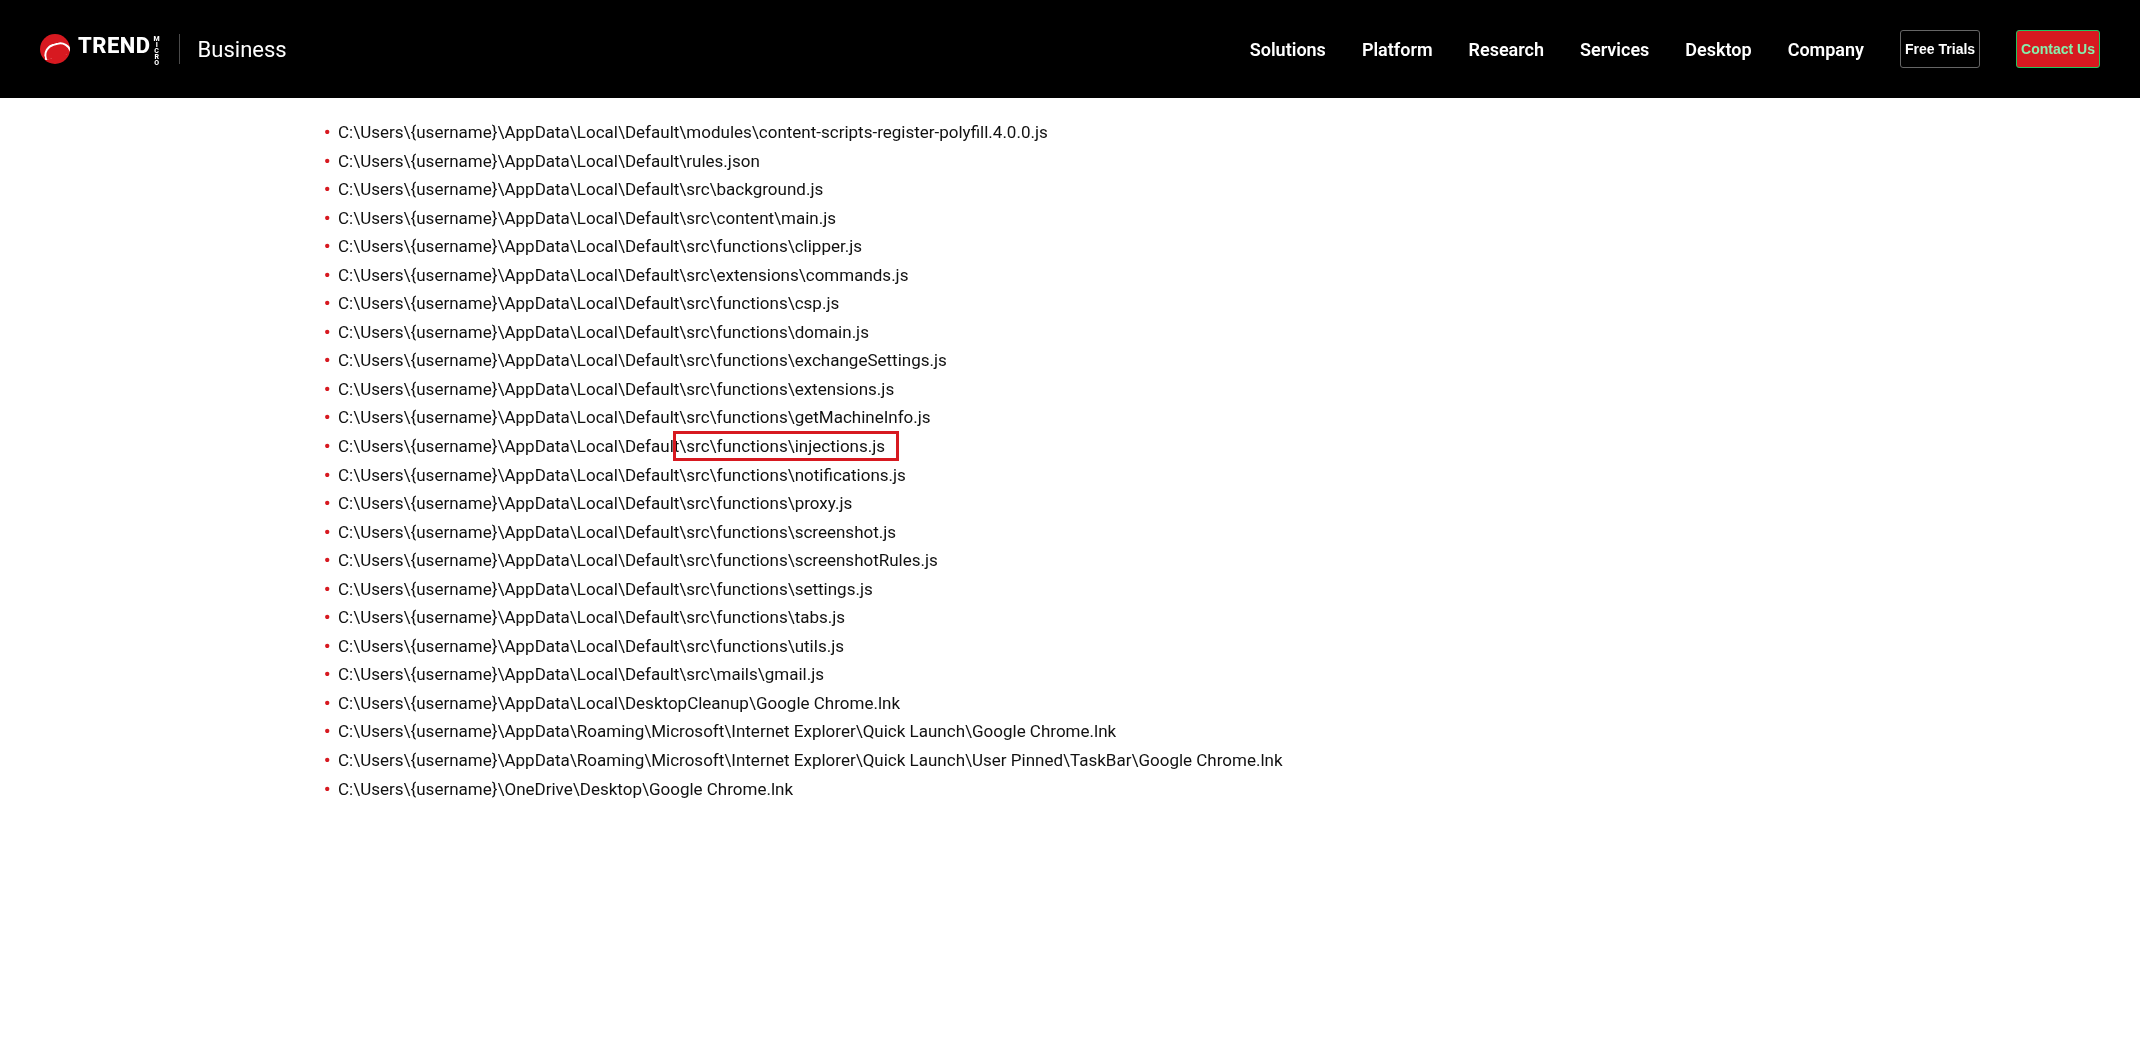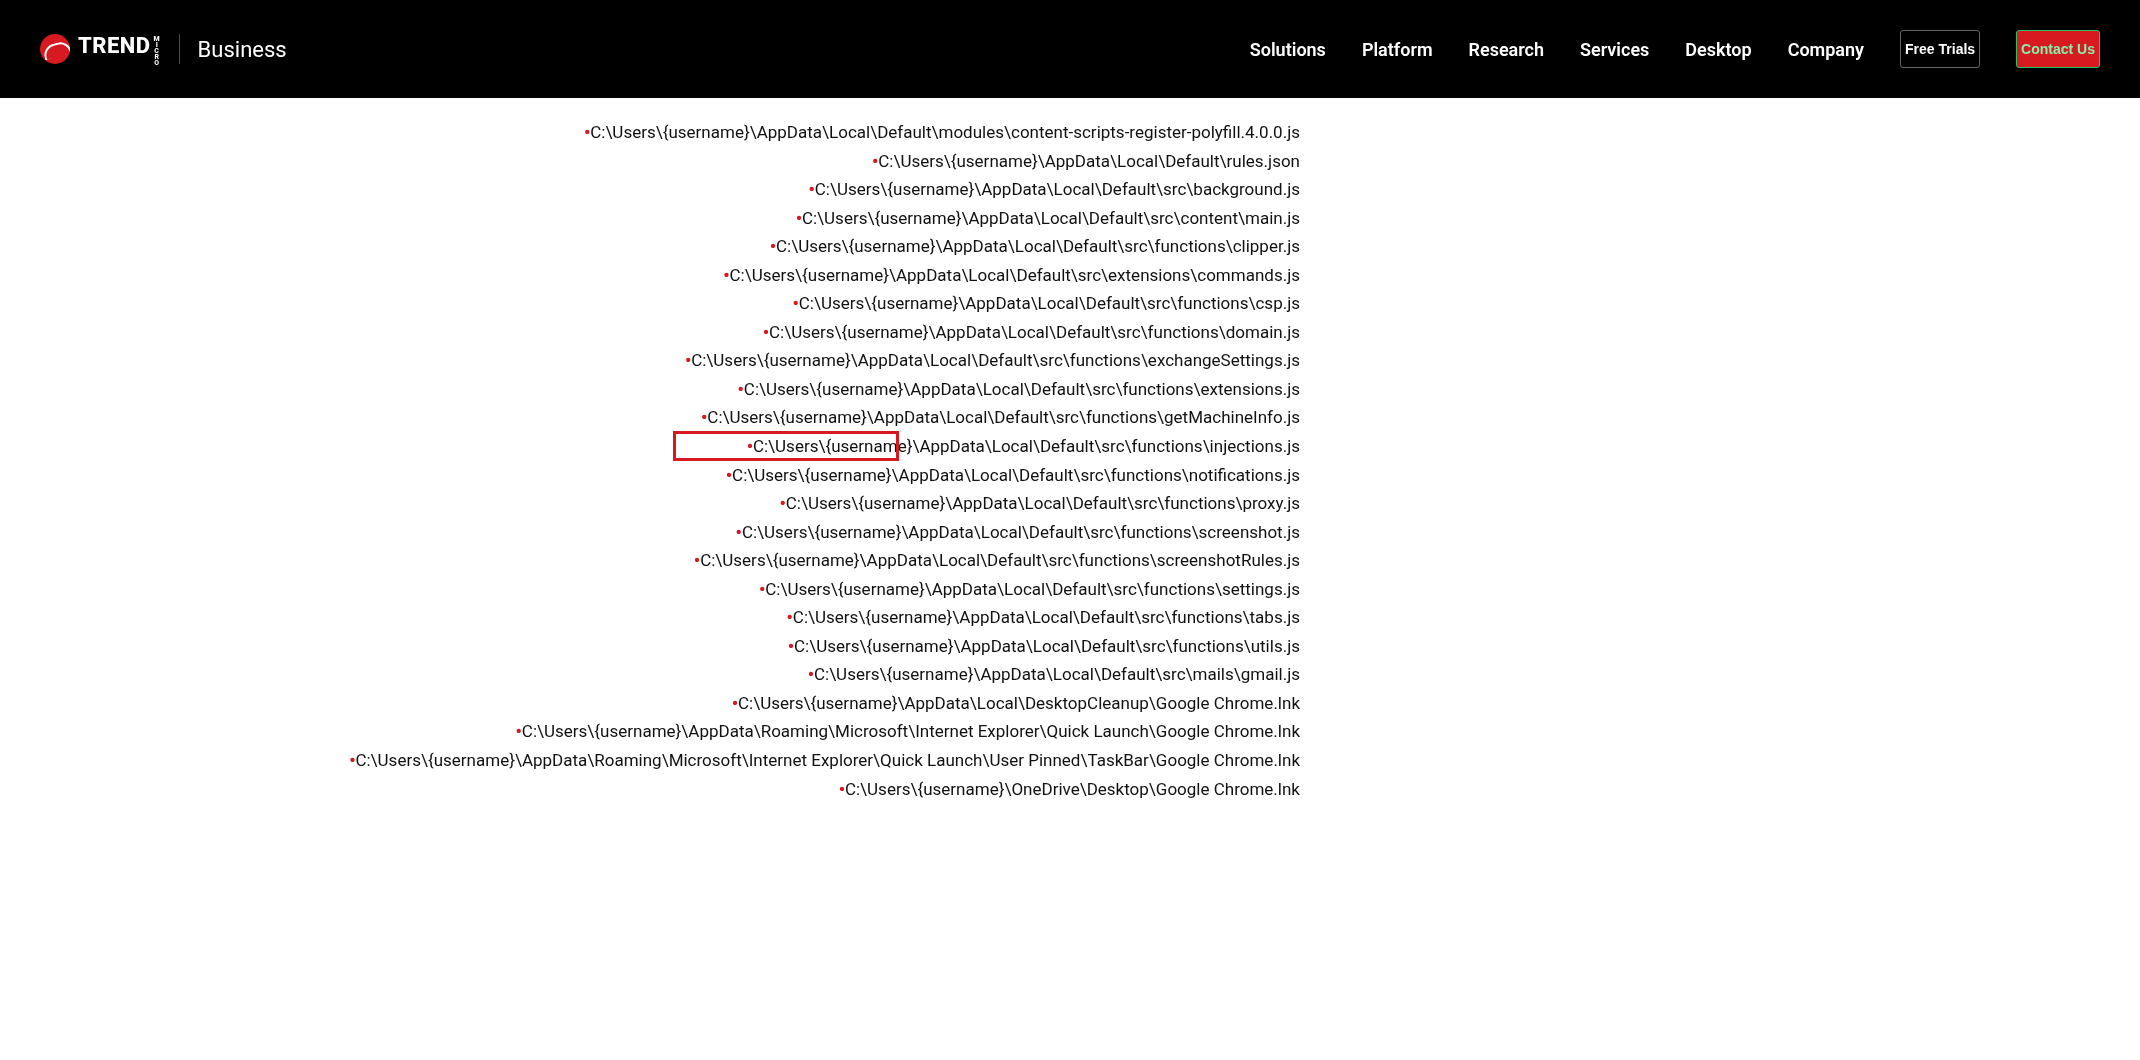--- a/index.html
+++ b/index.html
@@ -105,21 +105,20 @@
       border: 1px solid #22c55e;
     }
     
     .content {
       padding: 20px 0 40px 330px;
       max-width: 1300px;
     }
     
     .file-list {
       list-style: none;
-      text-align: right;
     }
     .file-list li {
       font-size: 17px;
       line-height: 1.68;
       position: relative;
       padding-left: 0;
       color: #111;
     }
     .file-list li::before {
       content: "•";

